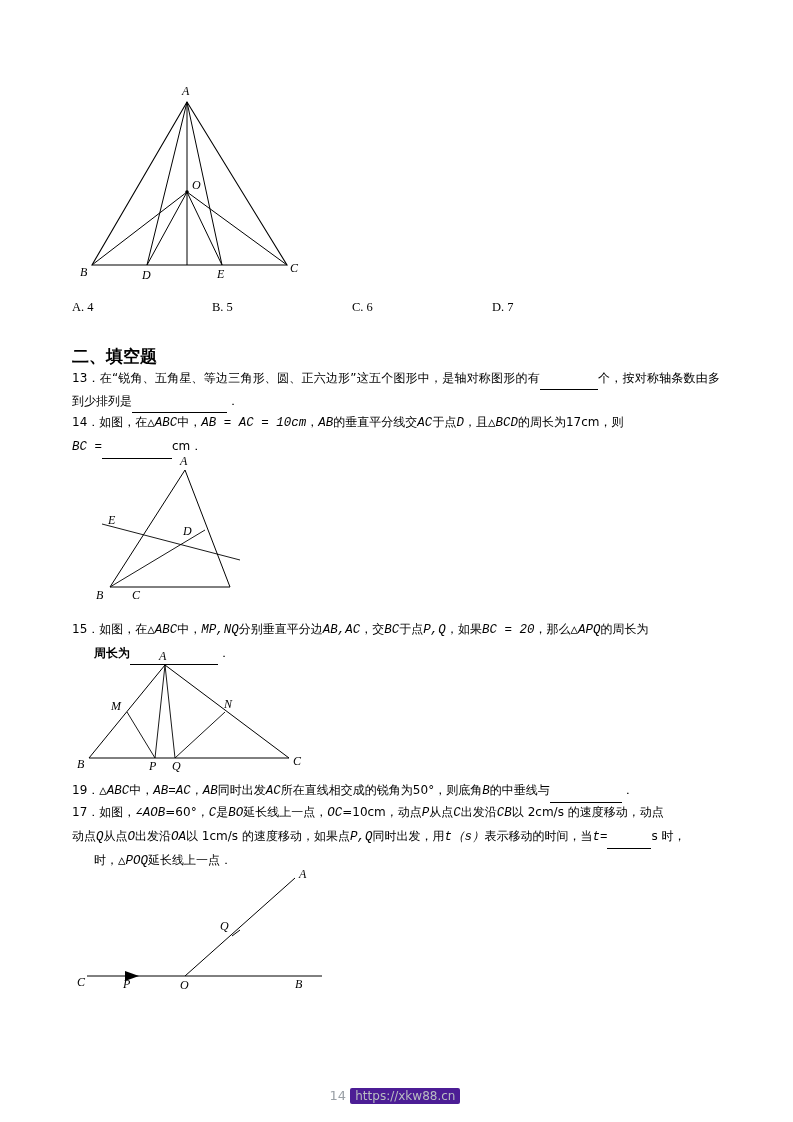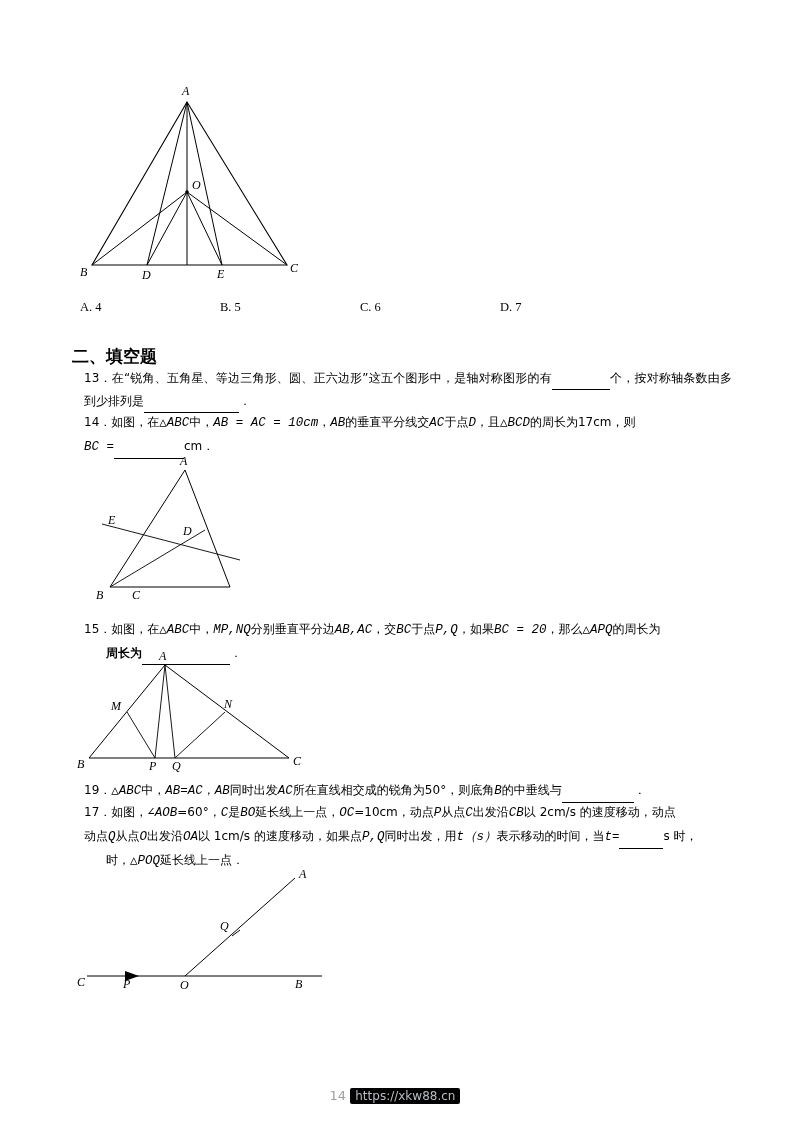--- a/index.html
+++ b/index.html
@@ -20,21 +20,20 @@
     height: 1122px;
     overflow: hidden;
   }
   .fig {
     position: relative;
   }
   .q-line {
     font-size: 12.5px;
     line-height: 1.85;
     text-align: justify;
-    margin-left: 12px;
   }
   .zh {
     font-family: "DejaVu Sans", sans-serif;
     font-size: 12px;
   }
   .it {
     font-family: Liberation Mono, monospace;
     font-style: italic;
   }
   .sec-title {
@@ -59,21 +58,21 @@
     left: 0;
     right: 0;
     bottom: 18px;
     text-align: center;
     font-family: "DejaVu Sans", sans-serif;
     font-size: 13px;
     color: #9aa0a6;
   }
   .footer .wm {
     display: inline-block;
-    background: #000000;
+    background: #4c1d95;
     color: #b9bdc2;
     padding: 1px 5px;
     border-radius: 2px;
     margin-right: 3px;
     font-size: 12px;
   }
   svg text {
     font-family: "Liberation Serif", serif;
     font-style: italic;
     font-size: 12px;
@@ -112,21 +111,21 @@
       <text x="120" y="109">O</text>
       <text x="8" y="196">B</text>
       <text x="70" y="199">D</text>
       <text x="145" y="198">E</text>
       <text x="218" y="192">C</text>
     </svg>
   </div>
 
   <div class="content">
 
-    <div class="choices" style="position:absolute; left:8px; top:300px; width:560px;">
+    <div class="choices" style="position:absolute; left:0; top:300px; width:560px;">
       <div>
         <span>A.</span>
         <span>4</span>
       </div>
       <div>
         <span>B.</span>
         <span>5</span>
       </div>
       <div>
         <span>C.</span>

